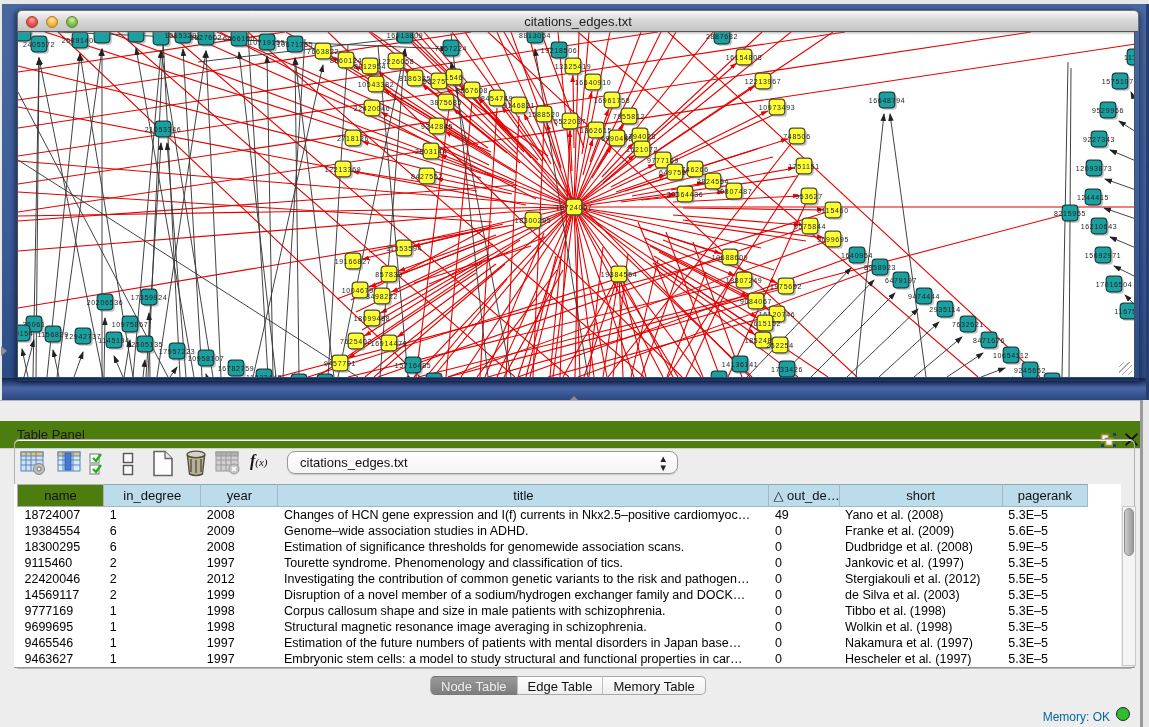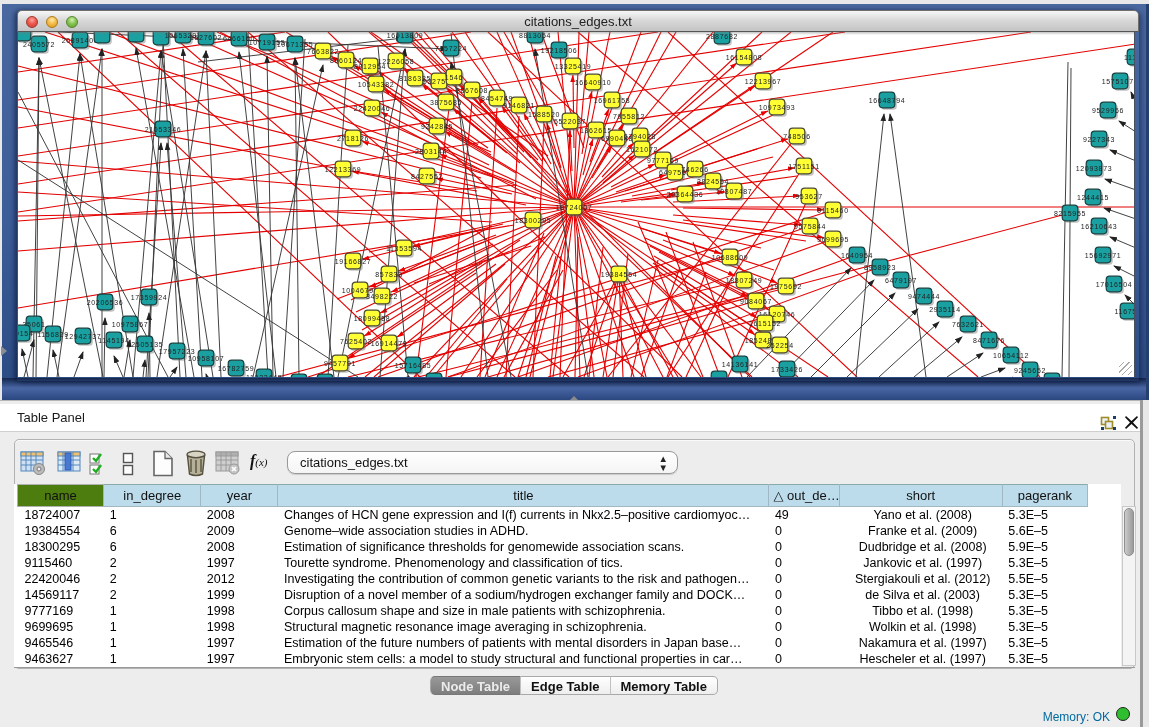--- a/index.html
+++ b/index.html
@@ -7,39 +7,39 @@
 #titlebar{position:absolute;left:0;top:0;width:100%;height:22px;border-radius:5px 5px 0 0;background:linear-gradient(180deg,#f7f7f7,#d9d9d9 45%,#c4c4c4);border:1px solid #6f6f6f;border-bottom:1px solid #555;}
 #titlebar .t{position:absolute;width:100%;text-align:center;top:3px;font-size:13px;color:#222}
 .btn{position:absolute;top:5px;width:12px;height:12px;border-radius:50%;}
 #b1{left:8px;background:radial-gradient(circle at 50% 30%,#ffa39b,#ee5b50 45%,#c63a30);border:1px solid #a33731}
 #b2{left:28px;background:radial-gradient(circle at 50% 30%,#ffe9b0,#f5bd4f 45%,#d9980f);border:1px solid #ad7c18}
 #b3{left:48px;background:radial-gradient(circle at 50% 30%,#d2f0b2,#88c556 45%,#59a025);border:1px solid #57882d}
 #canvas{position:absolute;left:0;top:22px;width:1118px;height:345px;background:#fff;border-left:1px solid #46515f;border-right:1px solid #46515f;overflow:hidden}
 #canvas:before{content:"";position:absolute;left:0;top:0;width:100%;height:3px;background:linear-gradient(180deg,rgba(120,120,120,.45),rgba(120,120,120,0));z-index:5}
 #grip{position:absolute;right:2px;bottom:2px;width:13px;height:13px;background:repeating-linear-gradient(135deg,transparent 0 3px,#aaa 3px 4px)}
 #panel{position:absolute;left:0;top:400px;width:1143px;height:327px;background:#ededed;border-top:1px solid #b5b5b5}
-#ptitle{position:absolute;left:0;top:3px;width:100%;height:28px;background:#ffffff;border-bottom:1px solid #cfcfcf}
+#ptitle{position:absolute;left:0;top:20px;width:100%;height:28px;background:#4d7c0f;border-bottom:1px solid #cfcfcf}
 #ptitle .t{position:absolute;left:17px;top:6px;font-size:13px;color:#1a1a1a}
 #panel-edge{position:absolute;left:1140px;top:400px;width:3px;height:327px;background:#9a9a9a}
 .fico{position:absolute;top:11px}
 #toolbar{position:absolute;left:14px;top:45px;width:1115px;height:36px}
 #combo{position:absolute;left:273px;top:5px;width:391px;height:23px;background:linear-gradient(180deg,#fff,#f4f4f4);border:1px solid #999;border-radius:8px;font-size:13px;color:#111;line-height:21px;padding-left:12px;box-shadow:0 1px 1px rgba(0,0,0,.15)}
 #combo .st{position:absolute;right:9px;top:2px;font-size:9.5px;color:#222;line-height:9px;text-align:center}
 #tblwrap{position:absolute;left:17px;top:83px;width:1122px;}
 table{border-collapse:collapse;table-layout:fixed;width:1071px;font-size:12.5px;background:#fff;position:relative}
 th{background:#bcdcec;font-weight:normal;font-size:13px;color:#111;height:22px;border:1px solid #9fb8c4;border-top:1px solid #8aa;white-space:nowrap;overflow:hidden}
 th.g{background:#4d7c0f;border:1px solid #b0b0b0}
 td{height:16px;border:none;white-space:nowrap;overflow:hidden;color:#000;padding:0 2px 0 6px}
 td.c1{padding-left:7px}
 td.c2,td.c3,td.c5{}
-td.c6{text-align:center}
+td.c6{}
 tr{height:16px}
 #sb{position:absolute;left:1105px;top:22px;width:14px;height:160px;background:#f4f4f4;border:1px solid #c9c9c9}
 #sb .th{position:absolute;left:1px;top:1px;width:10px;height:48px;background:linear-gradient(90deg,#cccccc,#9a9a9a);border-radius:5px;border:1px solid #8f8f8f}
-#tabs{position:absolute;left:430px;top:275px;height:37px;font-size:13px;font-weight:bold}
+#tabs{position:absolute;left:430px;top:275px;height:37px;font-size:13px;font-weight:normal}
 .seg{float:left;height:19px;line-height:19px;padding:0 10px;background:linear-gradient(180deg,#fff,#eee);border-top:1px solid #a9a9a9;border-bottom:1px solid #a9a9a9;color:#111}
 .seg.sel{background:linear-gradient(180deg,#999999,#7d7d7d);color:#ececec;border-color:#777}
 .seg.first{border-radius:5px 0 0 5px;border-left:1px solid #a9a9a9}
 .seg.last{border-radius:0 5px 5px 0;border-right:1px solid #a9a9a9}
 .seg.mid{border-left:1px solid #c0c0c0;border-right:1px solid #c0c0c0}
 #mem{position:absolute;right:33px;top:309px;font-size:12px;color:#0369a1}
 #memdot{position:absolute;right:13px;top:306px;width:14px;height:14px;border-radius:50%;background:#2fbe2f;border:1.5px solid #222}
 svg text{user-select:none}
 </style></head><body>
 <div id="desktop">

